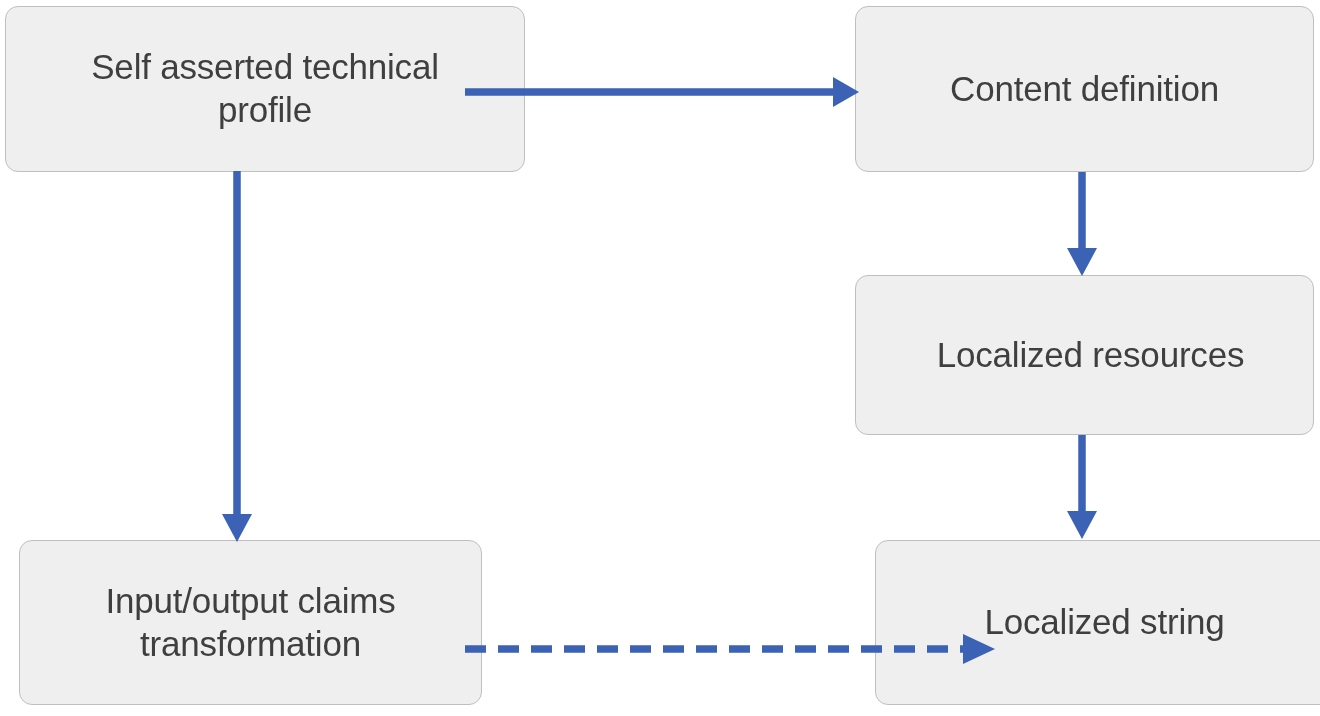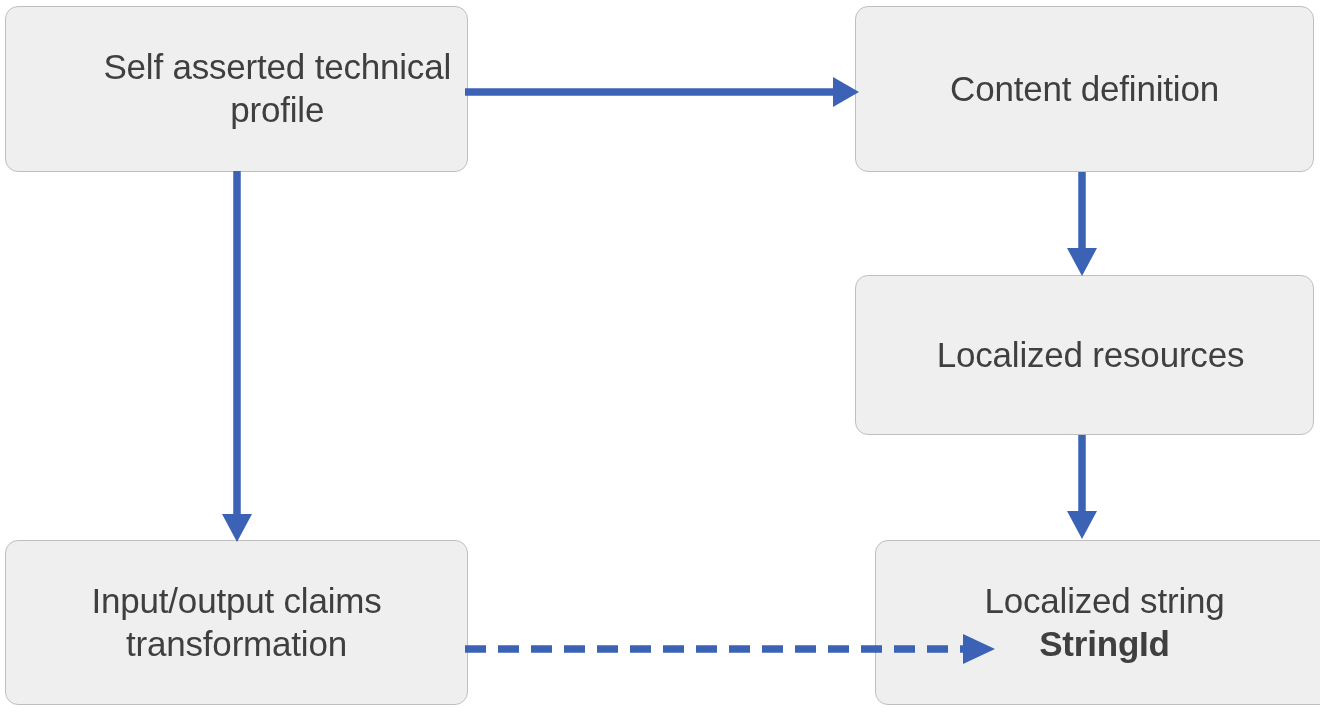--- a/index.html
+++ b/index.html
@@ -39,24 +39,24 @@
   }
   .node .label-text {
     display: block;
     white-space: pre-line;
   }
   .node .label-strong {
     display: block;
     font-weight: 700;
   }
   
-  #node-self-asserted  { left: 5px;   top: 6px;   width: 463px; height: 166px; justify-content: flex-end; }
+  #node-self-asserted  { left: 5px;   top: 6px;   width: 520px; height: 166px; }
   #node-content-def    { left: 855px; top: 6px;   width: 459px; height: 166px; align-items: center; }
   #node-localized-res  { left: 855px; top: 275px; width: 459px; height: 160px; padding-left: 28px; }
-  #node-claims-xform   { left: 5px;   top: 540px; width: 463px; height: 165px; }
+  #node-claims-xform   { left: 19px;   top: 540px; width: 463px; height: 165px; }
   #node-localized-str  { left: 855px; top: 540px; width: 459px; height: 165px; margin-left: 20px; }
 
   .edge {
     position: absolute;
     z-index: 3;
     overflow: visible;
     pointer-events: none;
   }
   #edge-self-to-content   { left: 455px; top: 68px;  width: 412px; height: 50px; }
   #edge-self-to-claims    { left: 212px; top: 165px; width: 52px;  height: 385px; }
@@ -83,21 +83,20 @@
   </div>
 
   <div class="node" id="node-claims-xform">
     <span class="label-text">Input/output claims
 transformation</span>
   </div>
 
   <div class="node" id="node-localized-str">
     <span>
       <span class="label-text">Localized string</span>
-      <span class="label-strong">StringId</span>
     </span>
   </div>
 
   <svg class="edge" id="edge-self-to-content" viewBox="0 0 412 50" width="412" height="50">
     <line x1="10" y1="24" x2="383" y2="24" stroke="#3B62B5" stroke-width="7.5" stroke-linecap="butt"></line>
     <polygon points="378,9 404,24 378,39" fill="#3B62B5"></polygon>
   </svg>
 
   <svg class="edge" id="edge-self-to-claims" viewBox="0 0 52 385" width="52" height="385">
     <line x1="25" y1="6" x2="25" y2="353" stroke="#3B62B5" stroke-width="7.5" stroke-linecap="butt"></line>

